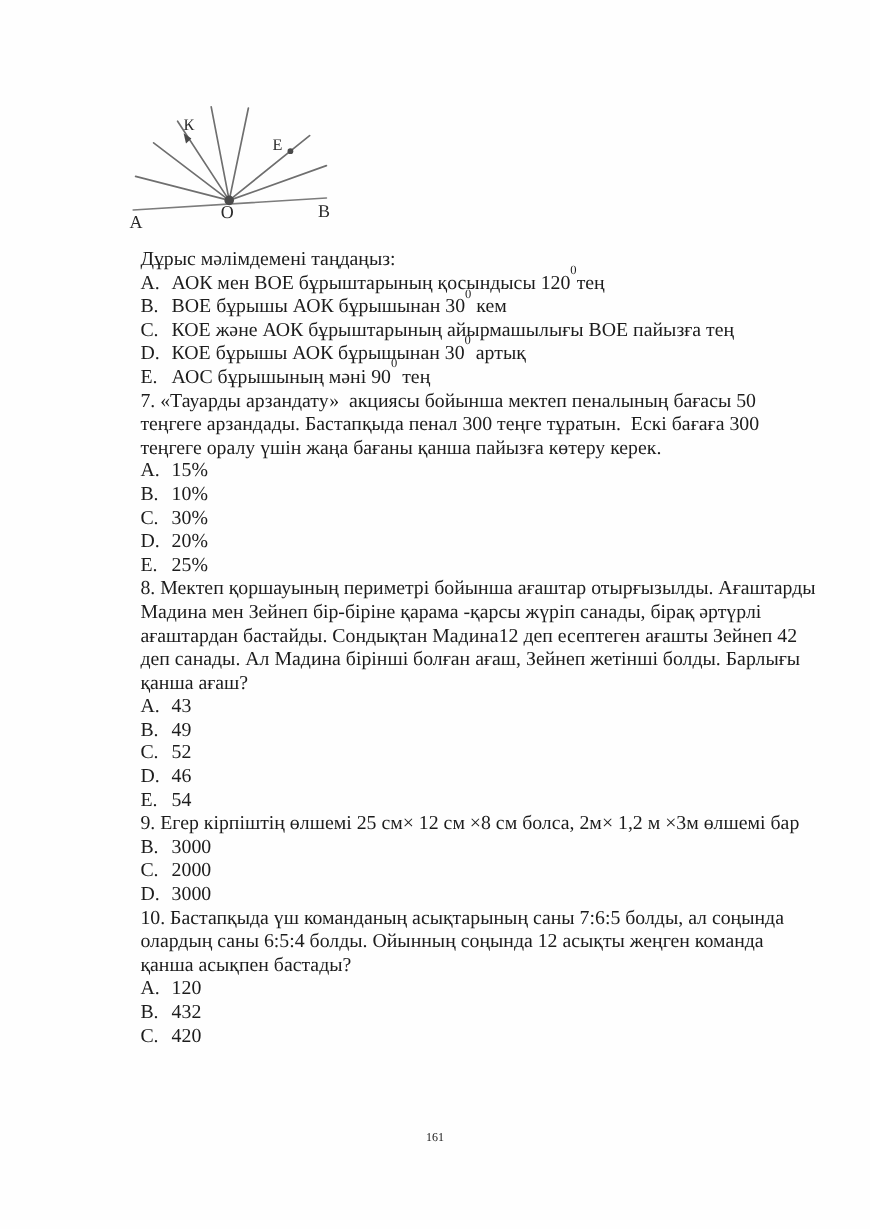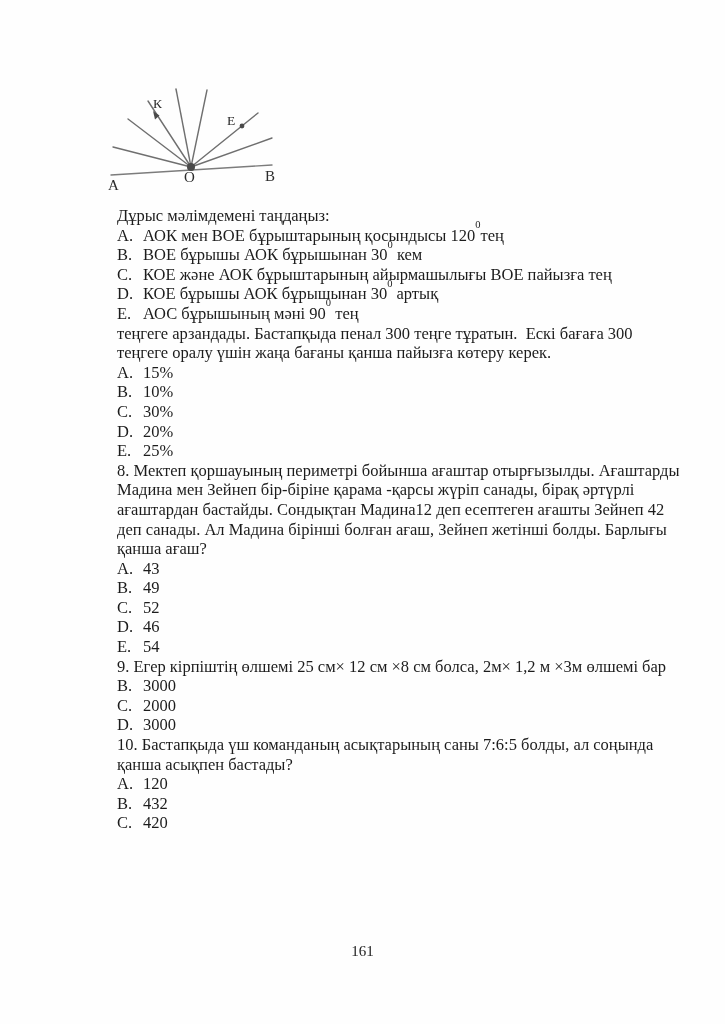--- a/index.html
+++ b/index.html
@@ -27,21 +27,21 @@
     font-size: 16.5px;
     line-height: 19.6px;
     height: 19.6px;
     white-space: pre;
   }
   .opt-letter { display: inline-block; width: 26px; }
   .sup { font-size: 10.5px; position: relative; top: -6px; line-height: 0; }
 
   .page-number {
     position: absolute; top: 943px; left: 0; width: 100%;
-    text-align: center; font-size: 15px; color: #222;
+    text-align: center; font-size: 10px; color: #222;
   }
 </style>
 </head>
 <body>
 
 <div class="page">
 
   <svg class="figure" width="190" height="118" viewBox="0 0 190 118">
     <line class="baseline" x1="13" y1="93" x2="174" y2="83"></line>
     <line x1="93" y1="85" x2="15" y2="65"></line>
@@ -65,20 +65,21 @@
 
     <div class="tline">Дұрыс мәлімдемені таңдаңыз:</div>
 
     <div class="tline"><span class="opt-letter">A.</span><span>АОК мен ВОЕ бұрыштарының қосындысы 120</span><sup class="sup">0</sup><span>тең</span></div>
     <div class="tline"><span class="opt-letter">B.</span><span>ВОЕ бұрышы АОК бұрышынан 30</span><sup class="sup">0</sup><span> кем</span></div>
     <div class="tline"><span class="opt-letter">C.</span><span>КОЕ және АОК бұрыштарының айырмашылығы ВОЕ пайызға тең</span><sup class="sup"></sup><span></span></div>
     <div class="tline"><span class="opt-letter">D.</span><span>КОЕ бұрышы АОК бұрышынан 30</span><sup class="sup">0</sup><span> артық</span></div>
     <div class="tline"><span class="opt-letter">E.</span><span>АОС бұрышының мәні 90</span><sup class="sup">0</sup><span> тең</span></div>
 
     <div>
+      <div class="tline">7. «Тауарды арзандату»  акциясы бойынша мектеп пеналының бағасы 50</div>
       <div class="tline">теңгеге арзандады. Бастапқыда пенал 300 теңге тұратын.  Ескі бағаға 300</div>
       <div class="tline">теңгеге оралу үшін жаңа бағаны қанша пайызға көтеру керек.</div>
       <div class="tline"><span class="opt-letter">A.</span><span>15%</span></div>
       <div class="tline"><span class="opt-letter">B.</span><span>10%</span></div>
       <div class="tline"><span class="opt-letter">C.</span><span>30%</span></div>
       <div class="tline"><span class="opt-letter">D.</span><span>20%</span></div>
       <div class="tline"><span class="opt-letter">E.</span><span>25%</span></div>
     </div>
 
     <div>
@@ -96,20 +97,21 @@
 
     <div>
       <div class="tline">9. Егер кірпіштің өлшемі 25 см× 12 см ×8 см болса, 2м× 1,2 м ×3м өлшемі бар</div>
       <div class="tline"><span class="opt-letter">B.</span><span>3000</span></div>
       <div class="tline"><span class="opt-letter">C.</span><span>2000</span></div>
       <div class="tline"><span class="opt-letter">D.</span><span>3000</span></div>
     </div>
 
     <div>
       <div class="tline">10. Бастапқыда үш команданың асықтарының саны 7:6:5 болды, ал соңында</div>
+      <div class="tline">олардың саны 6:5:4 болды. Ойынның соңында 12 асықты жеңген команда</div>
       <div class="tline">қанша асықпен бастады?</div>
       <div class="tline"><span class="opt-letter">A.</span><span>120</span></div>
       <div class="tline"><span class="opt-letter">B.</span><span>432</span></div>
       <div class="tline"><span class="opt-letter">C.</span><span>420</span></div>
     </div>
 
   </div>
 
   <div class="page-number">161</div>
 </div>

